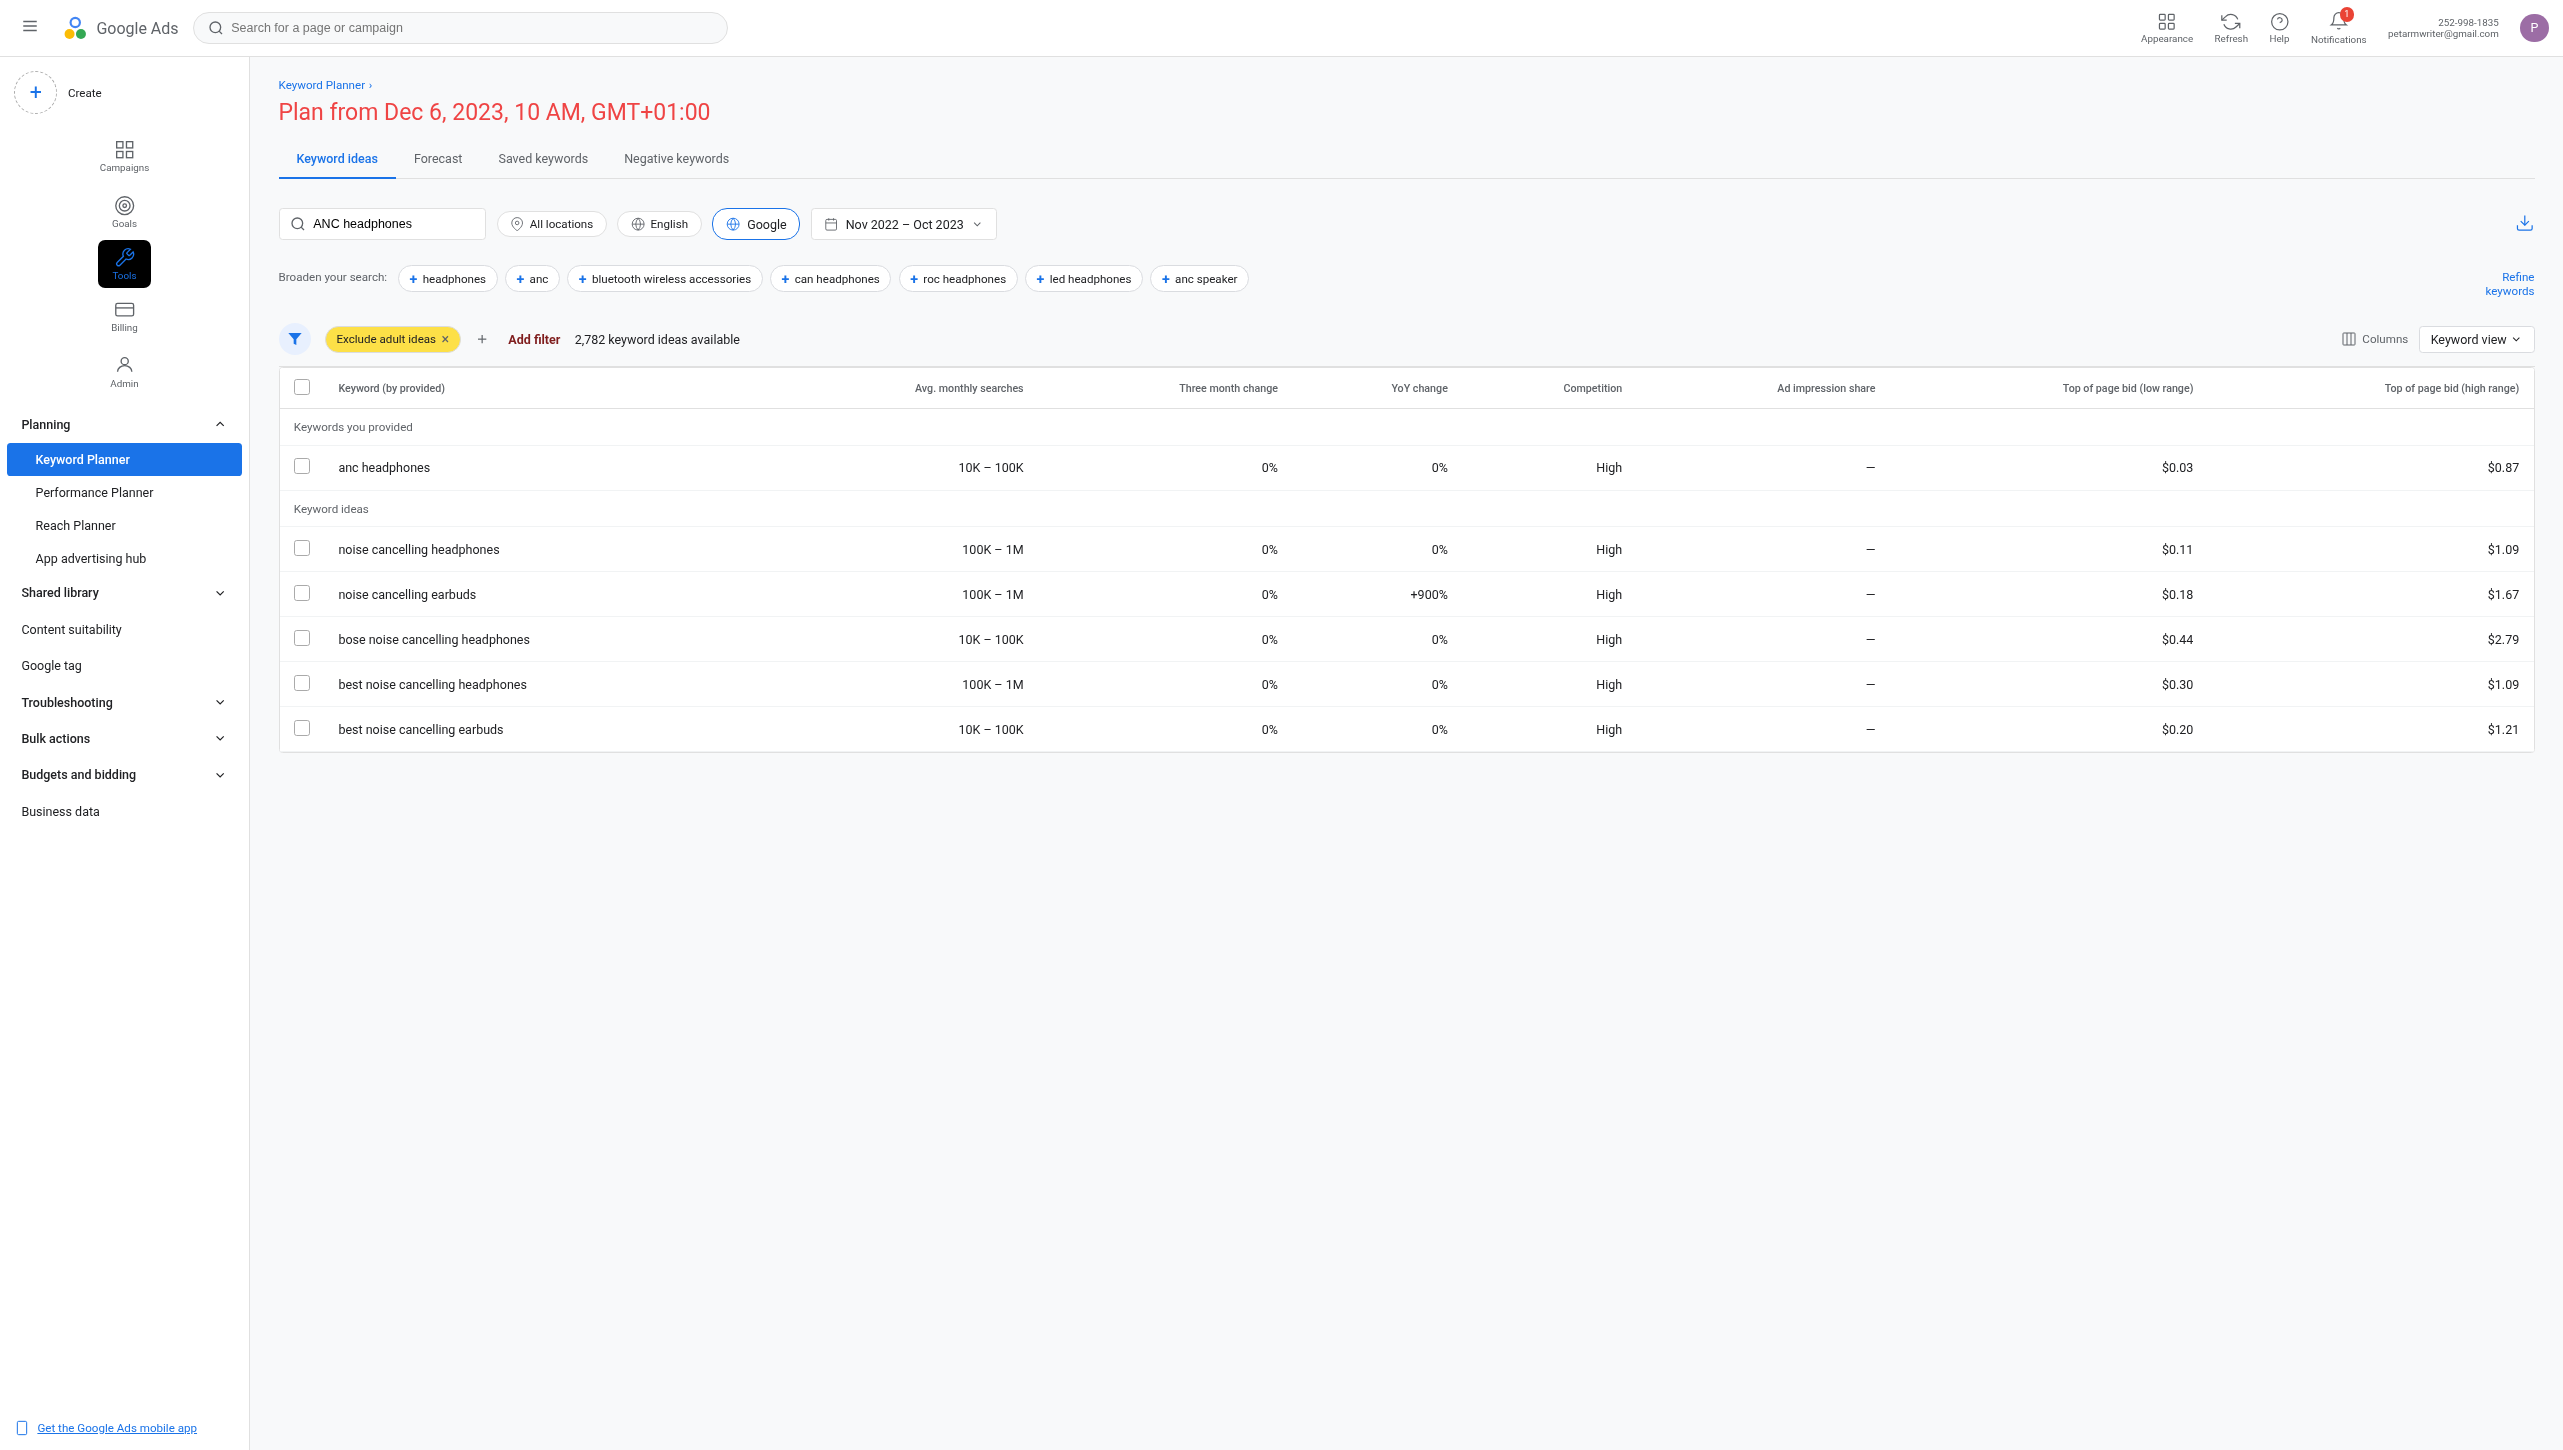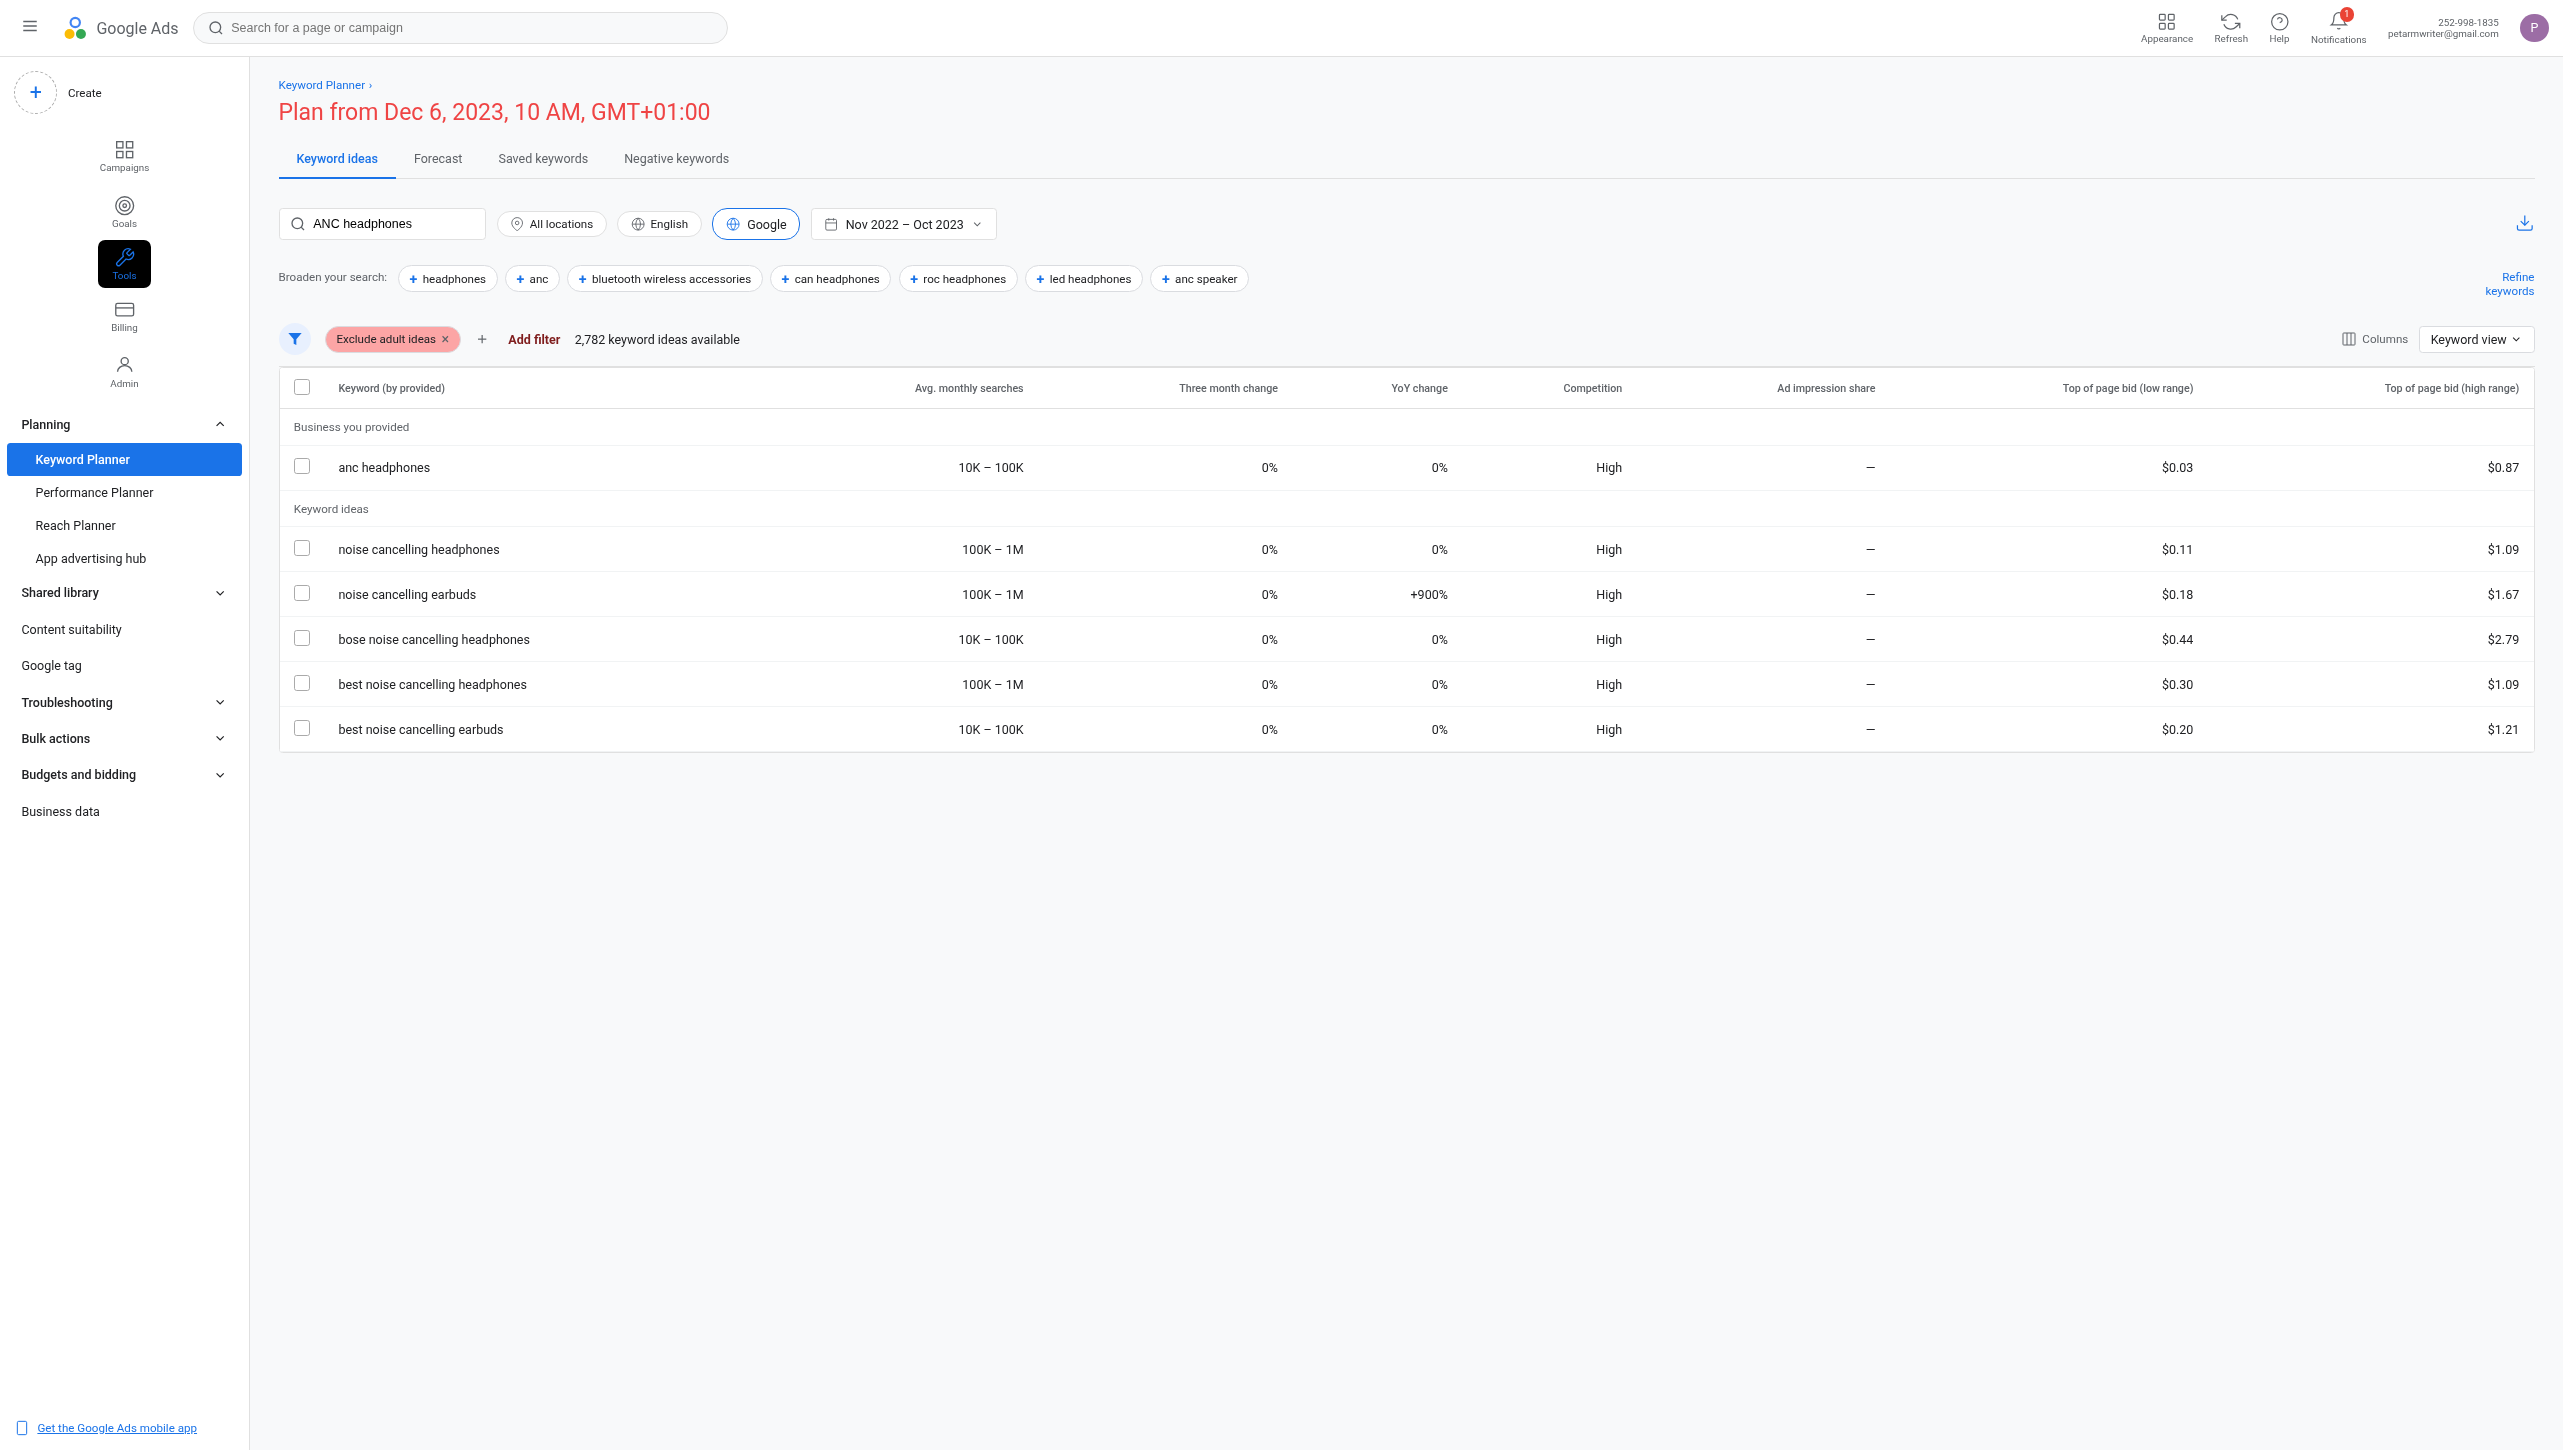--- a/index.html
+++ b/index.html
@@ -120,21 +120,21 @@
     }
     .broaden-chip .plus { color: #1a73e8; font-weight: bold; font-size: 14.3px; }
     .refine-btn { margin-left: auto; color: #1a73e8; font-size: 11.6px; cursor: pointer; text-align: right; white-space: nowrap; padding-top: 5.3px; }
 
     
     .table-toolbar {
       display: flex; align-items: center; gap: 14.3px; padding: 10.7px 0; border-bottom: 0.9px solid #e0e0e0;
       margin-bottom: 0;
     }
     .filter-tag {
-      display: flex; align-items: center; gap: 5.3px; background: #fca5a5; border: 0.9px solid #dadce0;
+      display: flex; align-items: center; gap: 5.3px; background: #fde047; border: 0.9px solid #dadce0;
       border-radius: 18px; padding: 4.5px 10.7px; font-size: 11.6px; cursor: pointer;
     }
     .filter-tag .close-x { color: #5f6368; cursor: pointer; font-size: 14.3px; }
     .add-filter-btn { font-size: 12.5px; color: #7f1d1d; cursor: pointer; display: flex; align-items: center; gap: 19px; font-weight: bold; }
     .keyword-count { font-size: 12.5px; color: #202124; }
     .toolbar-right { margin-left: auto; display: flex; align-items: center; gap: 10.7px; }
     .columns-btn { display: flex; align-items: center; gap: 5.3px; cursor: pointer; color: #5f6368; font-size: 11.6px; }
     .keyword-view-btn { display: flex; align-items: center; gap: 3.6px; border: 0.9px solid #dadce0; border-radius: 3.6px; padding: 5.3px 10.7px; cursor: pointer; font-size: 12.5px; color: #202124; background: #fff; }
 
     
@@ -528,21 +528,21 @@
             <th class="right"><span>YoY change</span></th>
             <th class="right"><span>Competition</span></th>
             <th class="right"><span>Ad impression share</span></th>
             <th class="right"><span>Top of page bid (low range)</span></th>
             <th class="right"><span>Top of page bid (high range)</span></th>
           </tr>
         </thead>
         <tbody>
 
           <tr class="section-label">
-            <td colspan="9">Business you provided</td>
+            <td colspan="9">Keywords you provided</td>
           </tr>
           <tr>
             <td class="checkbox-col"><span class="check-box"></span></td>
             <td>anc headphones</td>
             <td class="right">10K – 100K</td>
             <td class="right">0%</td>
             <td class="right">0%</td>
             <td class="right">High</td>
             <td class="right">—</td>
             <td class="right">$0.03</td>

